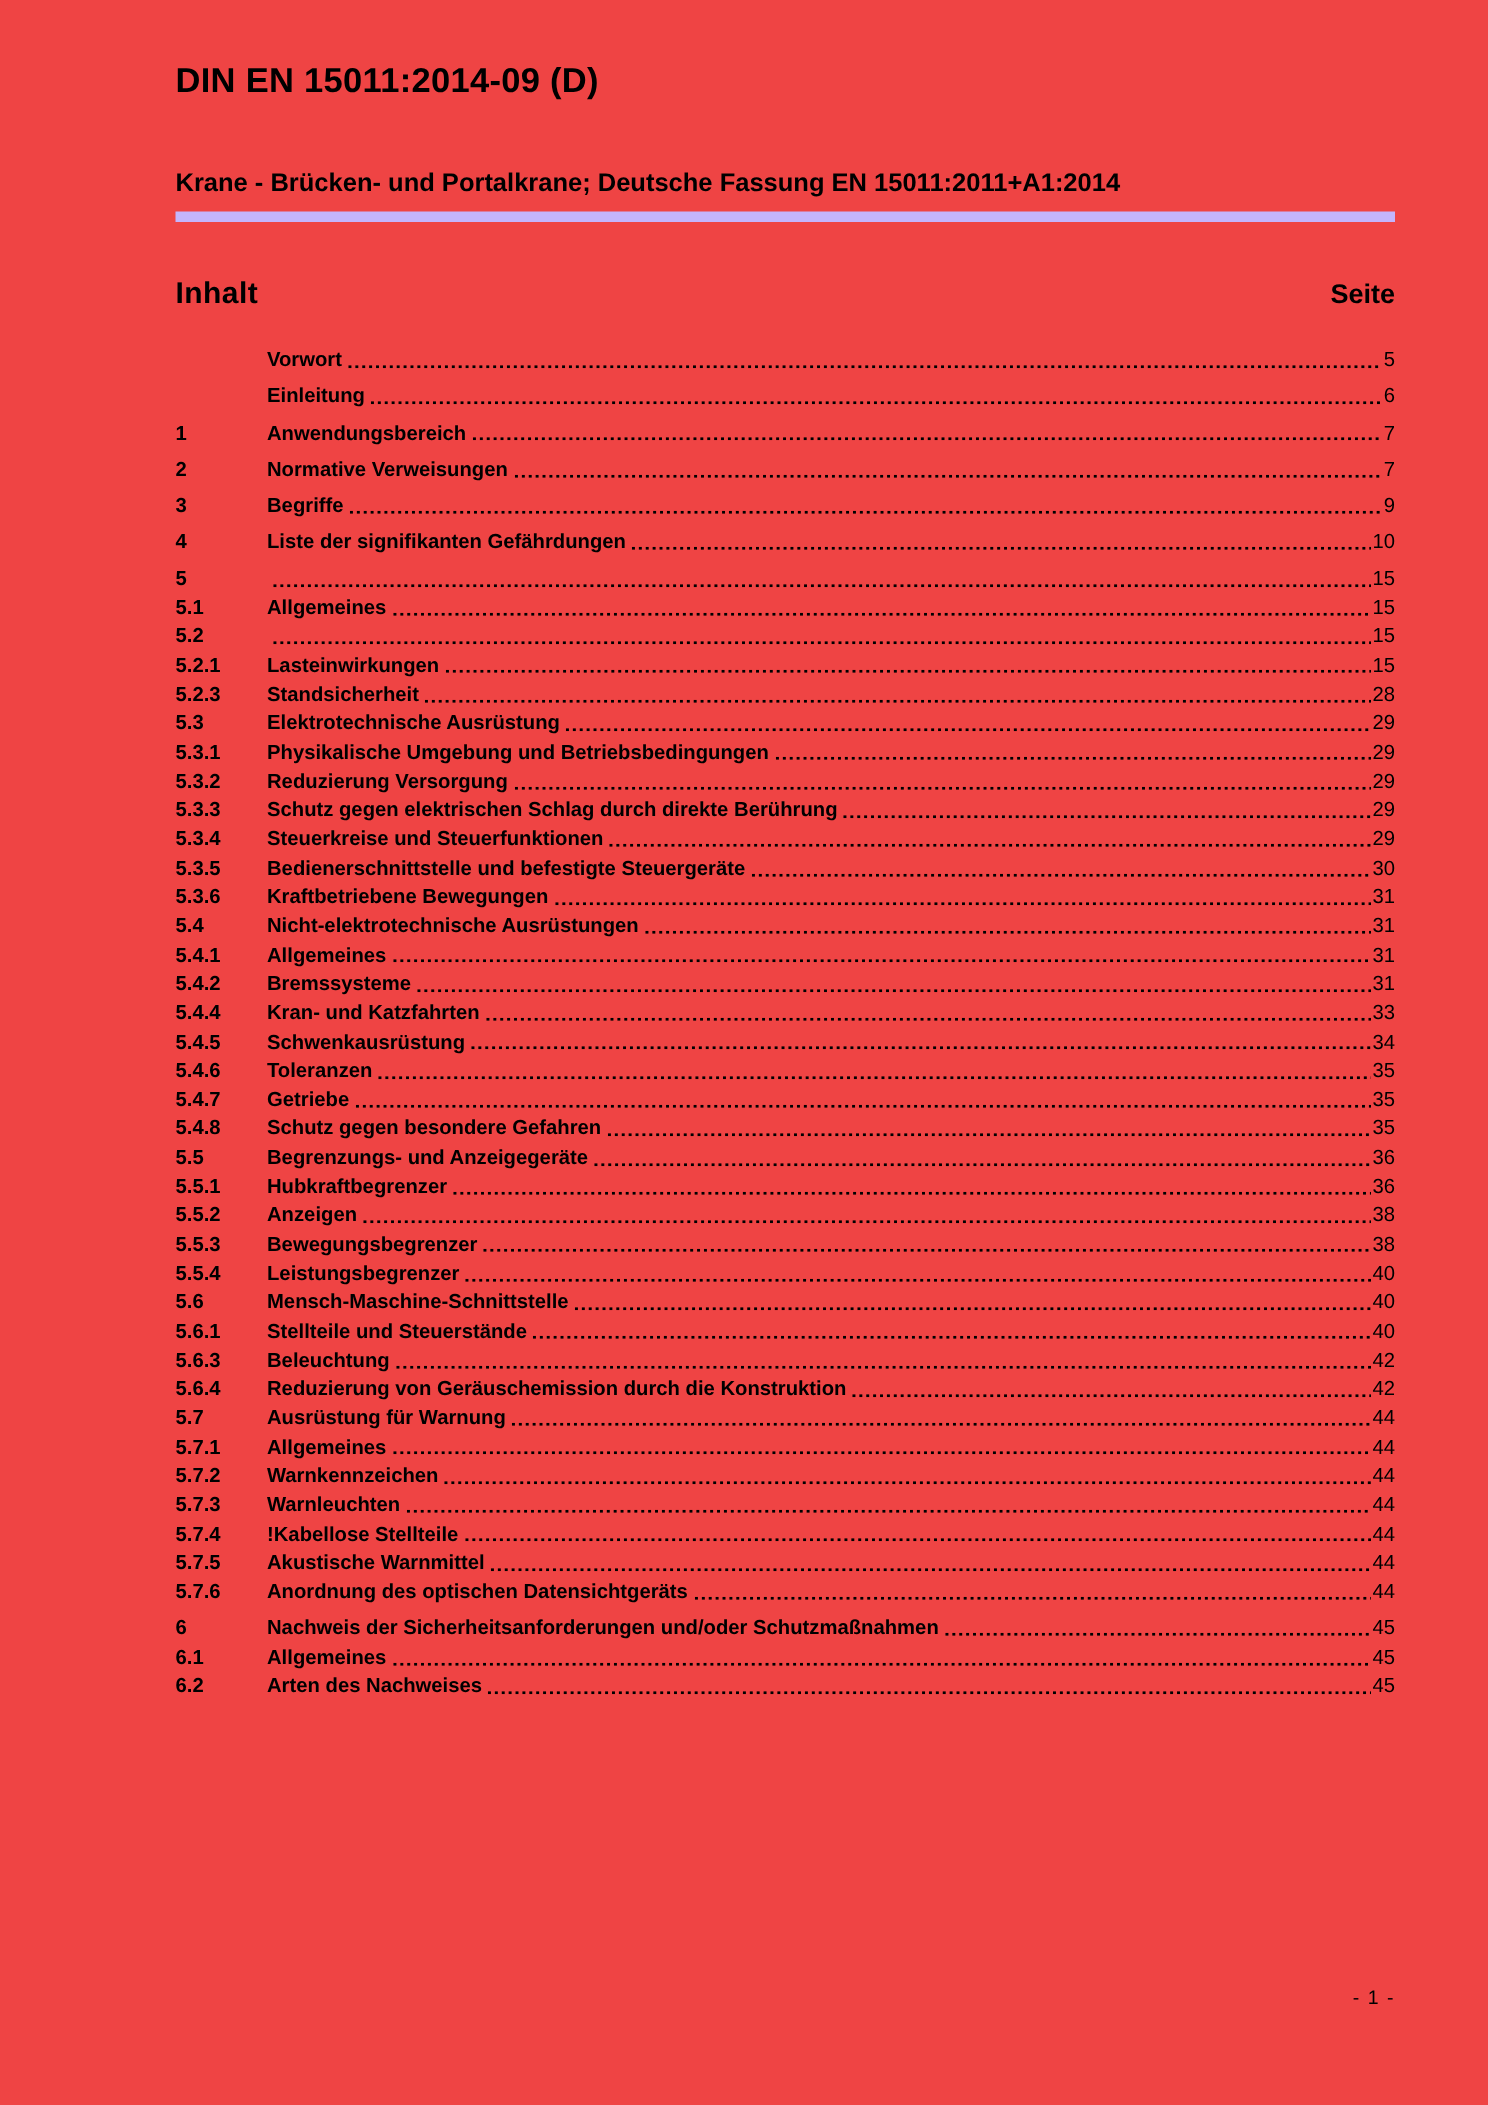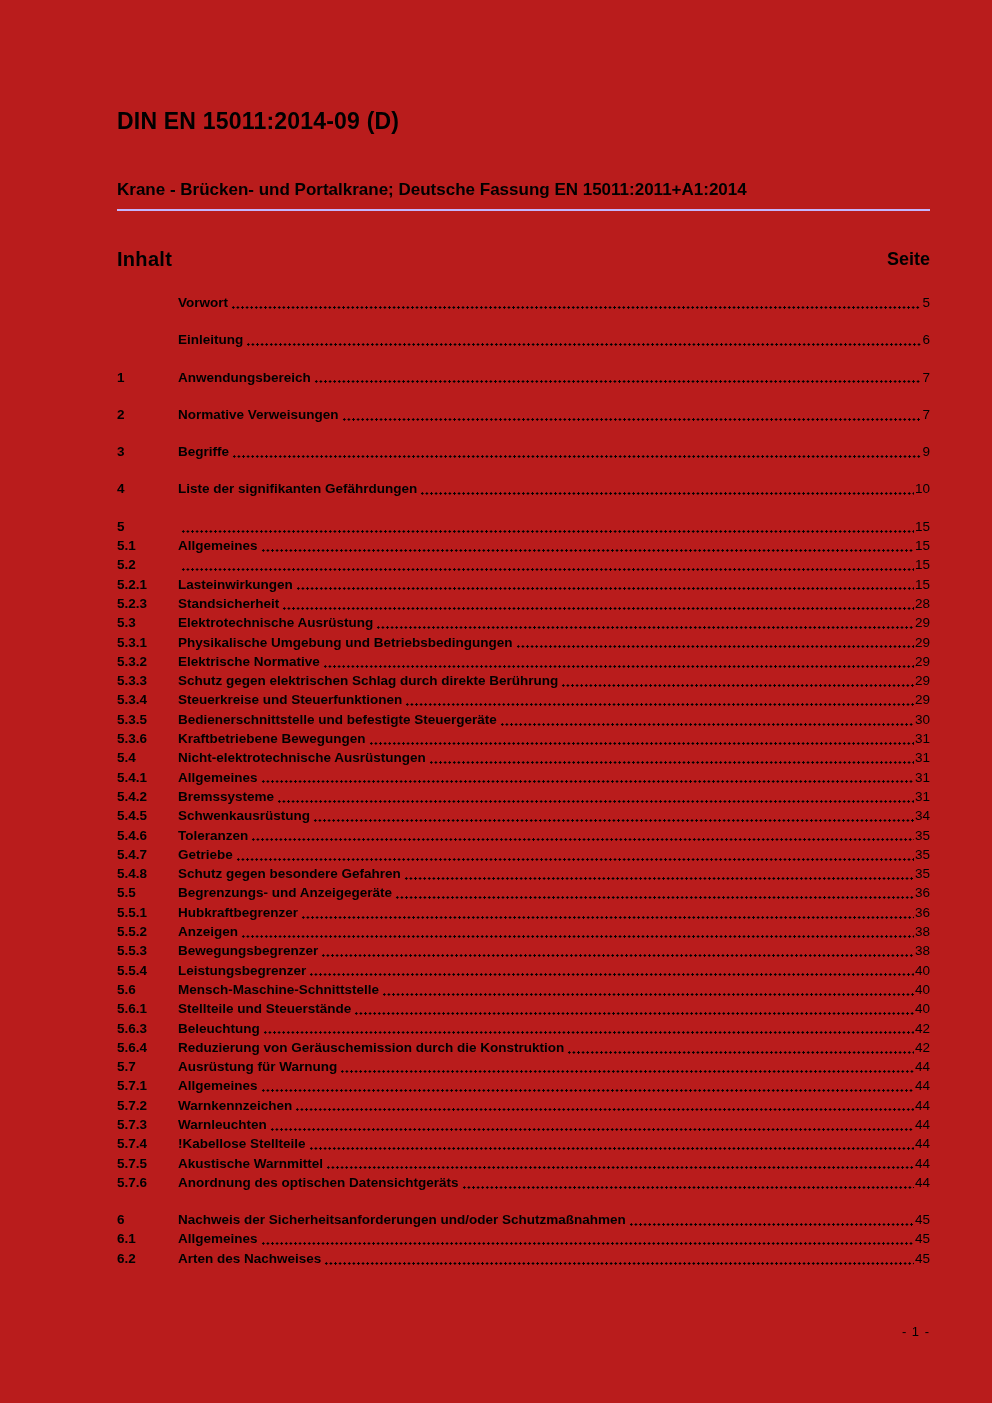--- a/index.html
+++ b/index.html
@@ -5,35 +5,35 @@
   html, body {
     margin: 0;
     padding: 0;
     background: #ffffff;
   }
   .page {
     position: relative;
     width: 992px;
     height: 1403px;
     box-sizing: border-box;
-    padding: 108px 62px 0 117px;
-    background: #b91c1c;
+    padding: 40px 62px 0 117px;
+    background: #ef4444;
     color: #000000;
     font-family: "Liberation Sans", "DejaVu Sans", sans-serif;
     overflow: hidden;
   }
   .doc-title {
     font-size: 23px;
     font-weight: bold;
     line-height: 27px;
     letter-spacing: 0.2px;
   }
   .doc-subtitle-wrap {
     margin-top: 44px;
-    border-bottom: 2px solid #c4b5fd;
+    border-bottom: 7px solid #c4b5fd;
     padding-bottom: 9px;
   }
   .doc-subtitle {
     font-size: 17px;
     font-weight: bold;
     line-height: 21px;
   }
   .toc-header {
     margin-top: 37px;
     display: flex;
@@ -54,21 +54,21 @@
     font-size: 13.5px;
   }
   .toc-row {
     display: flex;
     align-items: baseline;
     height: 19.3px;
     line-height: 19.3px;
     white-space: nowrap;
   }
   .toc-row.group-start {
-    margin-top: 18px;
+    margin-top: 5px;
     align-items: flex-end;
   }
   .toc-num {
     flex: 0 0 61px;
     font-weight: bold;
   }
   .toc-title {
     flex: 0 0 auto;
     font-weight: bold;
   }
@@ -182,21 +182,21 @@
       <span class="toc-page">29</span>
     </div>
       <div class="toc-row">
       <span class="toc-num">5.3.1</span>
       <span class="toc-title">Physikalische Umgebung und Betriebsbedingungen</span>
       <span class="toc-leader"></span>
       <span class="toc-page">29</span>
     </div>
       <div class="toc-row">
       <span class="toc-num">5.3.2</span>
-      <span class="toc-title">Elektrische Normative</span>
+      <span class="toc-title">Reduzierung Versorgung</span>
       <span class="toc-leader"></span>
       <span class="toc-page">29</span>
     </div>
       <div class="toc-row">
       <span class="toc-num">5.3.3</span>
       <span class="toc-title">Schutz gegen elektrischen Schlag durch direkte Berührung</span>
       <span class="toc-leader"></span>
       <span class="toc-page">29</span>
     </div>
       <div class="toc-row">
@@ -229,20 +229,26 @@
       <span class="toc-leader"></span>
       <span class="toc-page">31</span>
     </div>
       <div class="toc-row">
       <span class="toc-num">5.4.2</span>
       <span class="toc-title">Bremssysteme</span>
       <span class="toc-leader"></span>
       <span class="toc-page">31</span>
     </div>
       <div class="toc-row">
+      <span class="toc-num">5.4.4</span>
+      <span class="toc-title">Kran- und Katzfahrten</span>
+      <span class="toc-leader"></span>
+      <span class="toc-page">33</span>
+    </div>
+      <div class="toc-row">
       <span class="toc-num">5.4.5</span>
       <span class="toc-title">Schwenkausrüstung</span>
       <span class="toc-leader"></span>
       <span class="toc-page">34</span>
     </div>
       <div class="toc-row">
       <span class="toc-num">5.4.6</span>
       <span class="toc-title">Toleranzen</span>
       <span class="toc-leader"></span>
       <span class="toc-page">35</span>

